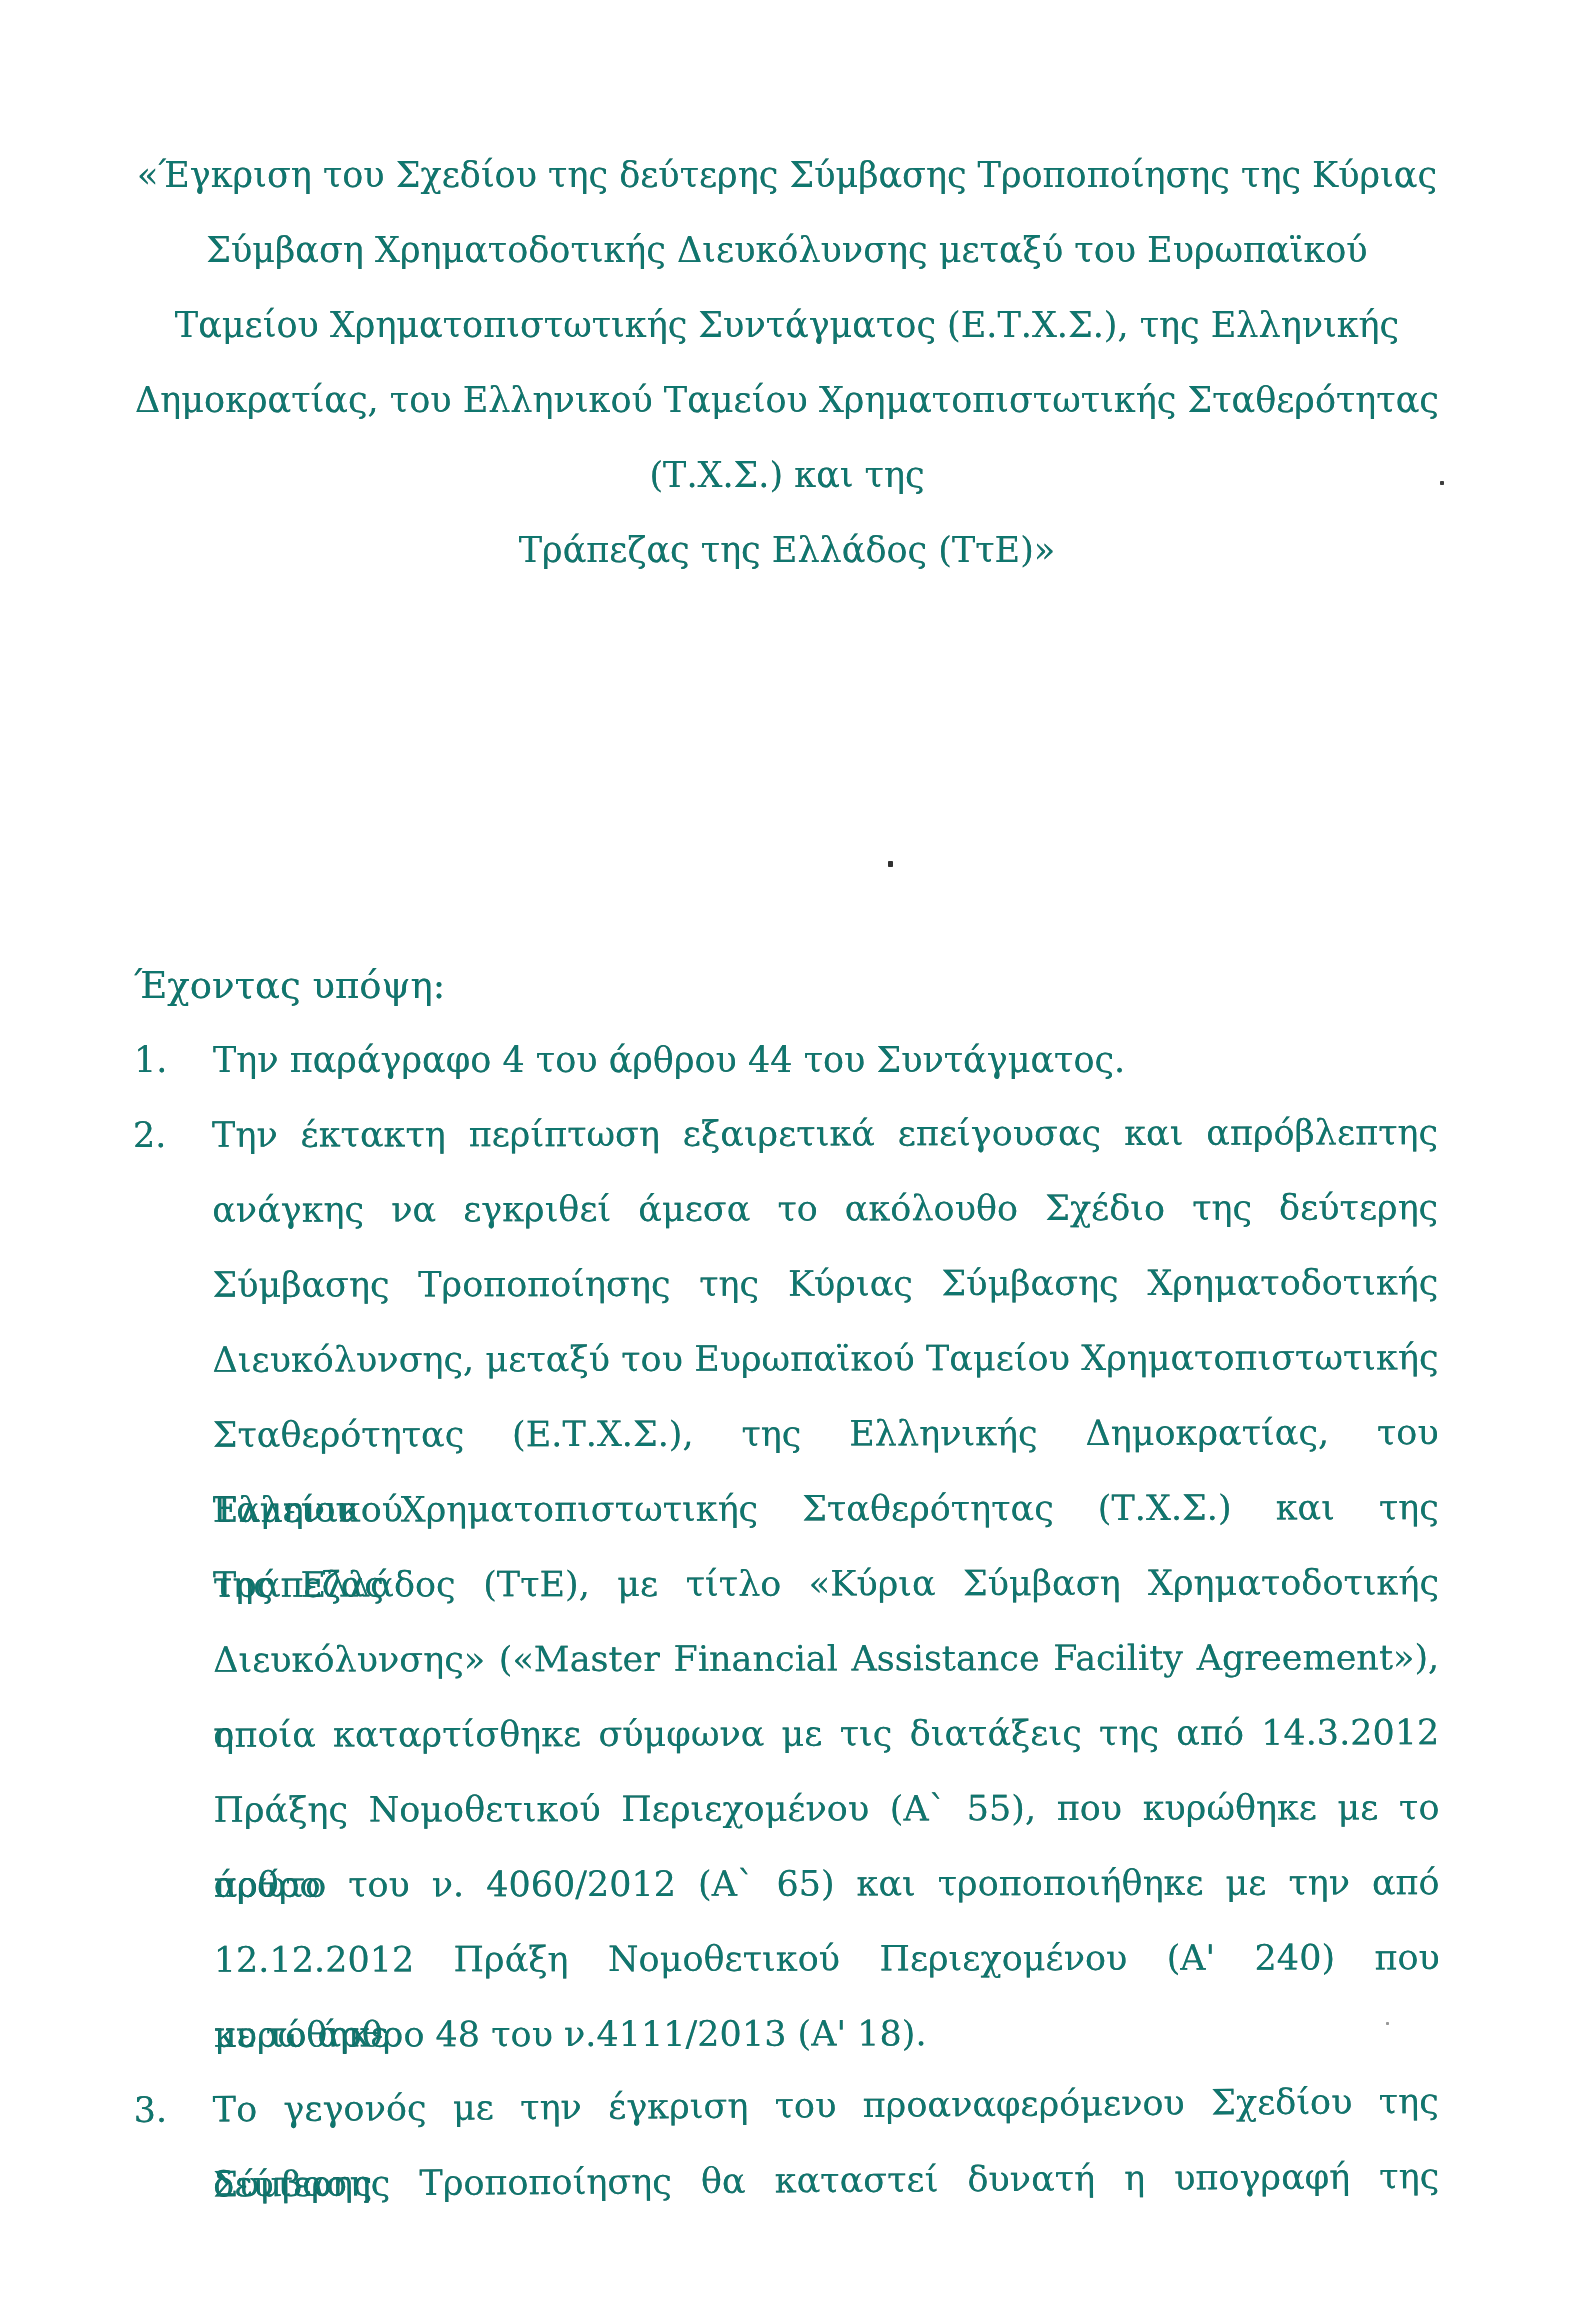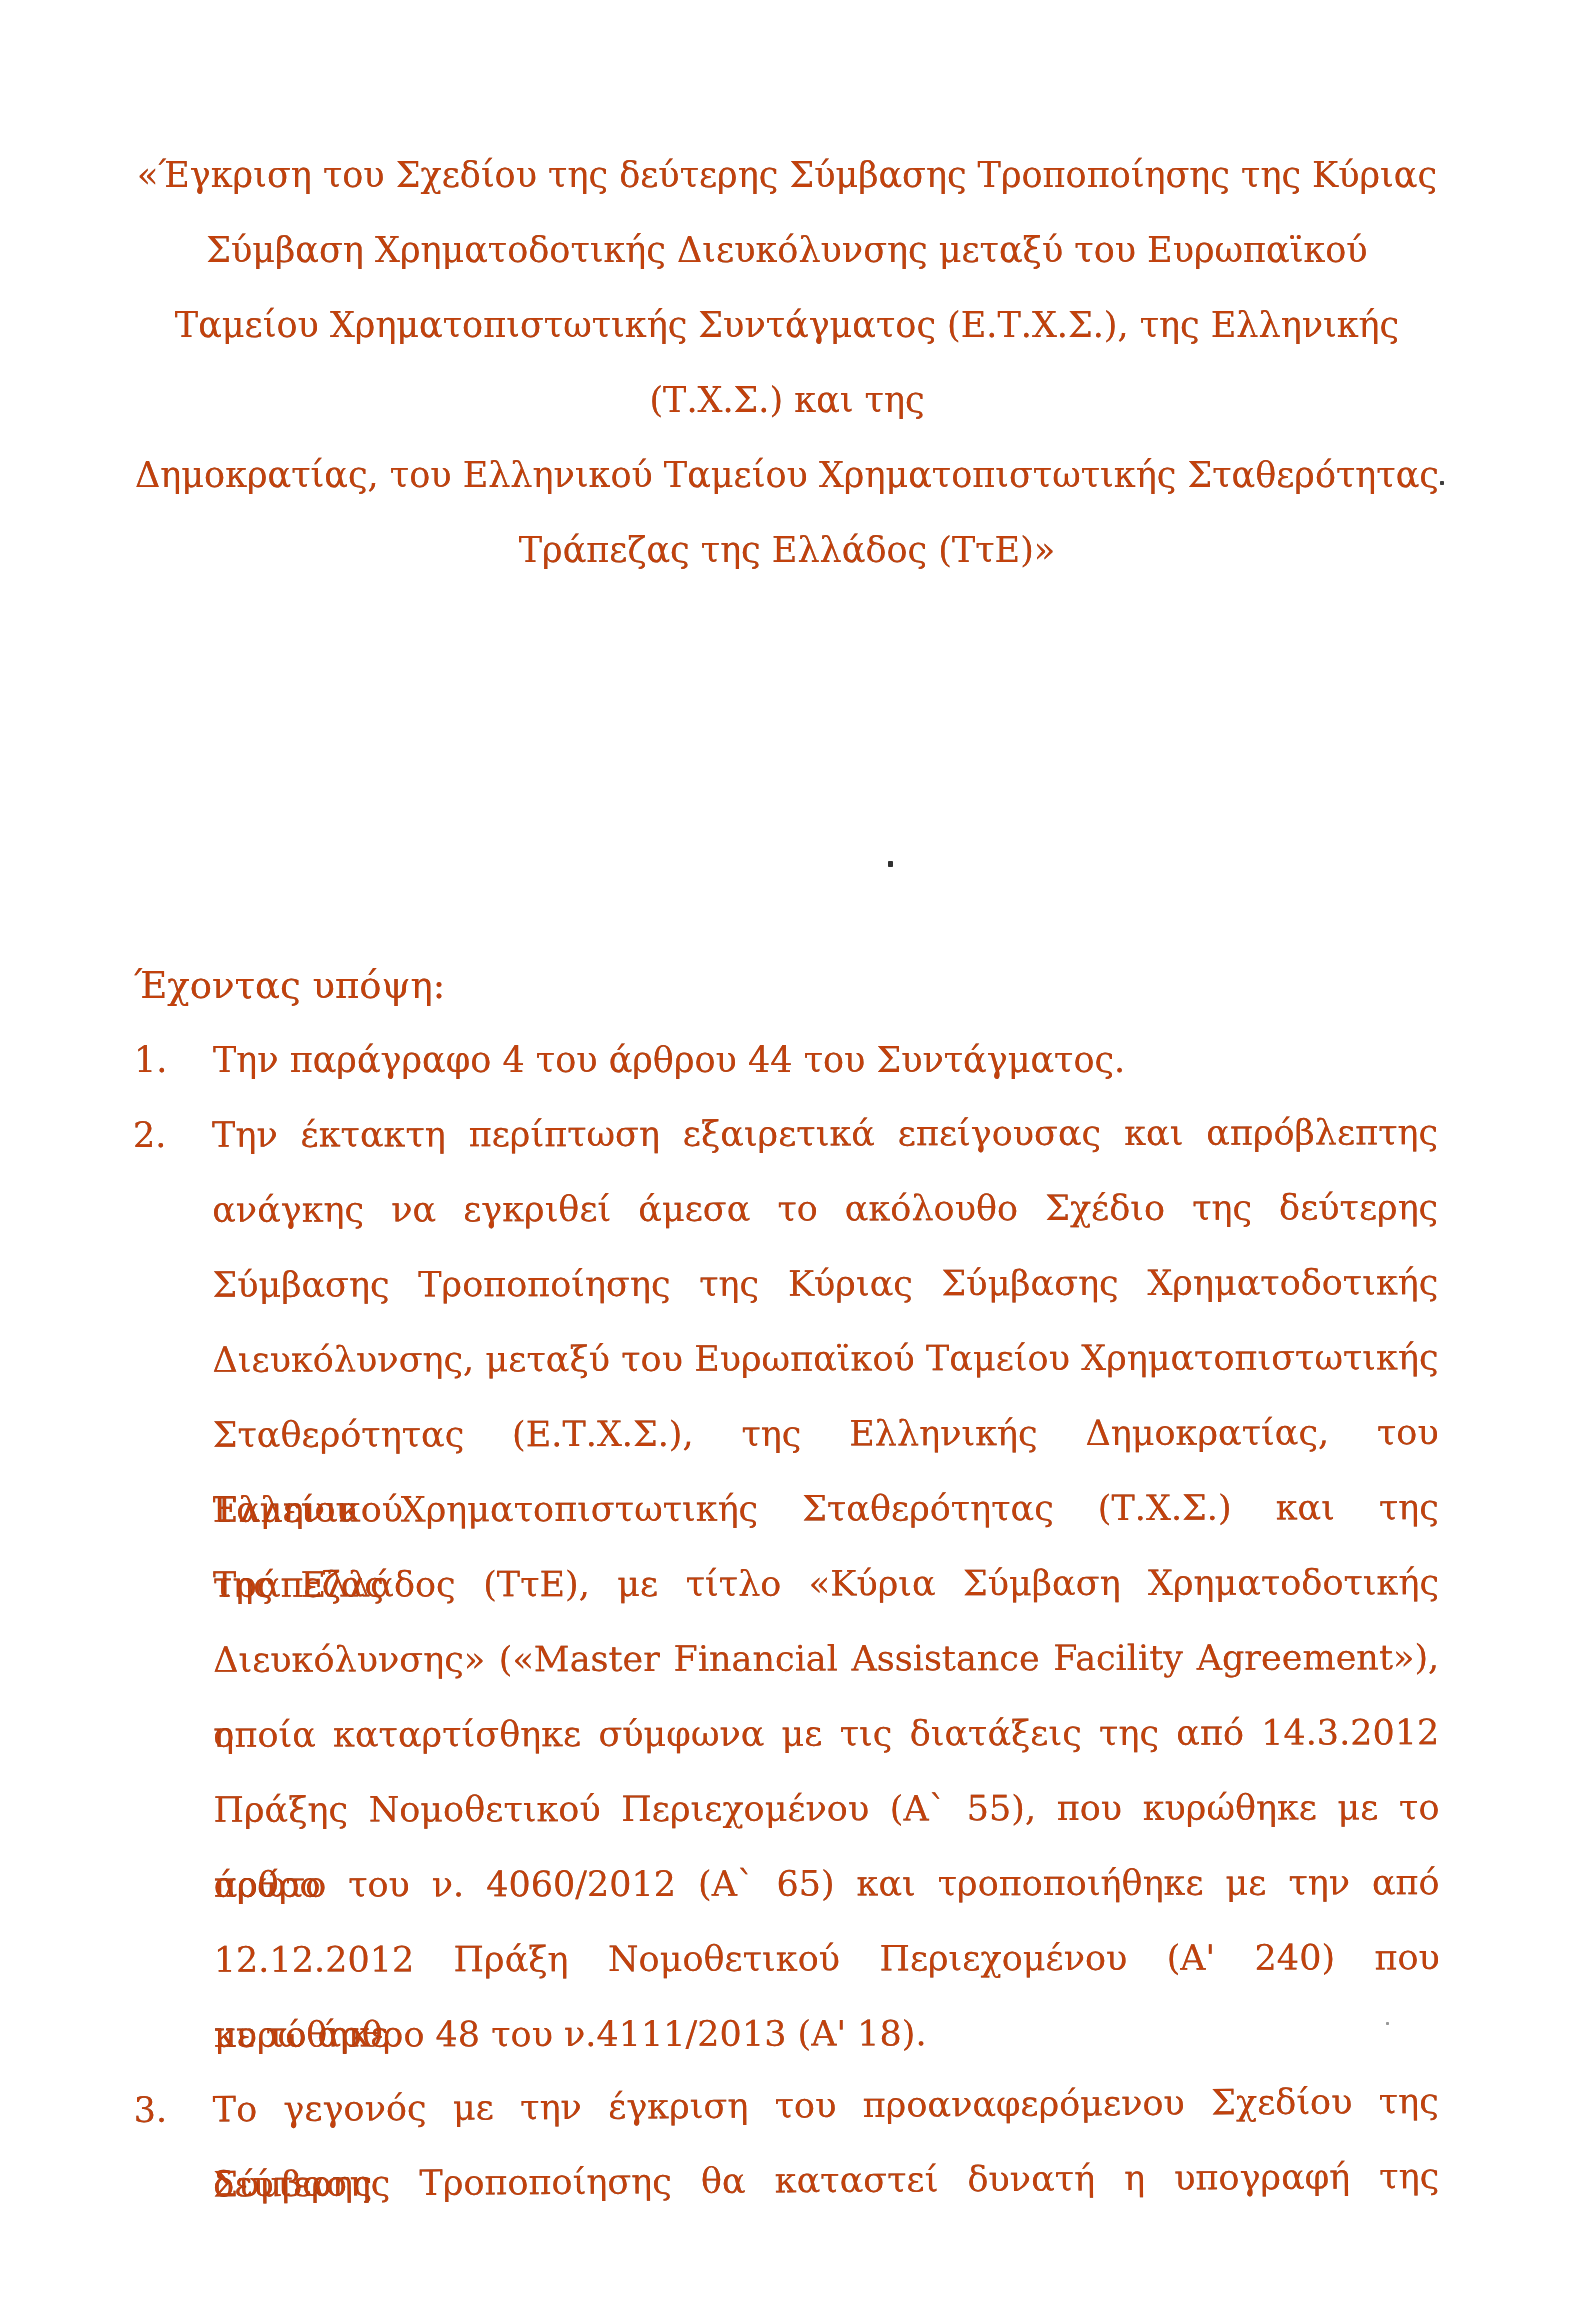--- a/index.html
+++ b/index.html
@@ -10,21 +10,21 @@
     height: 2319px;
     overflow: hidden;
   }
   .page {
     position: absolute;
     top: 0; left: 0;
     width: 1573px;
     height: 2319px;
     background: #ffffff;
     font-family: "DejaVu Serif", "Liberation Serif", serif;
-    color: #c2410c;
+    color: #0f766e;
     text-shadow: 0 0 0.5px rgba(20,20,20,0.55);
   }
   .title-block {
     position: absolute;
     top: 138px;
     left: 127px;
     width: 1320px;
     text-align: center;
   }
   .title-line {
@@ -80,22 +80,22 @@
 </style>
 </head>
 <body>
 
 <div class="page">
 
   <div class="title-block">
     <div class="title-line">«Έγκριση του Σχεδίου της  δεύτερης Σύμβασης Τροποποίησης της Κύριας</div>
     <div class="title-line">Σύμβαση Χρηματοδοτικής Διευκόλυνσης μεταξύ του Ευρωπαϊκού</div>
     <div class="title-line">Ταμείου Χρηματοπιστωτικής Συντάγματος (Ε.Τ.Χ.Σ.), της Ελληνικής</div>
+    <div class="title-line">Δημοκρατίας, του Ελληνικού Ταμείου Χρηματοπιστωτικής Σταθερότητας</div>
     <div class="title-line">(Τ.Χ.Σ.) και της</div>
-    <div class="title-line">Δημοκρατίας, του Ελληνικού Ταμείου Χρηματοπιστωτικής Σταθερότητας</div>
     <div class="title-line">Τράπεζας της Ελλάδος (ΤτΕ)»</div>
   </div>
 
   <div class="content">
 
     <div class="preamble-heading">Έχοντας υπόψη:</div>
 
     <div class="list-item">
       <div class="item-number">1.</div>
       <div class="item-lines">

